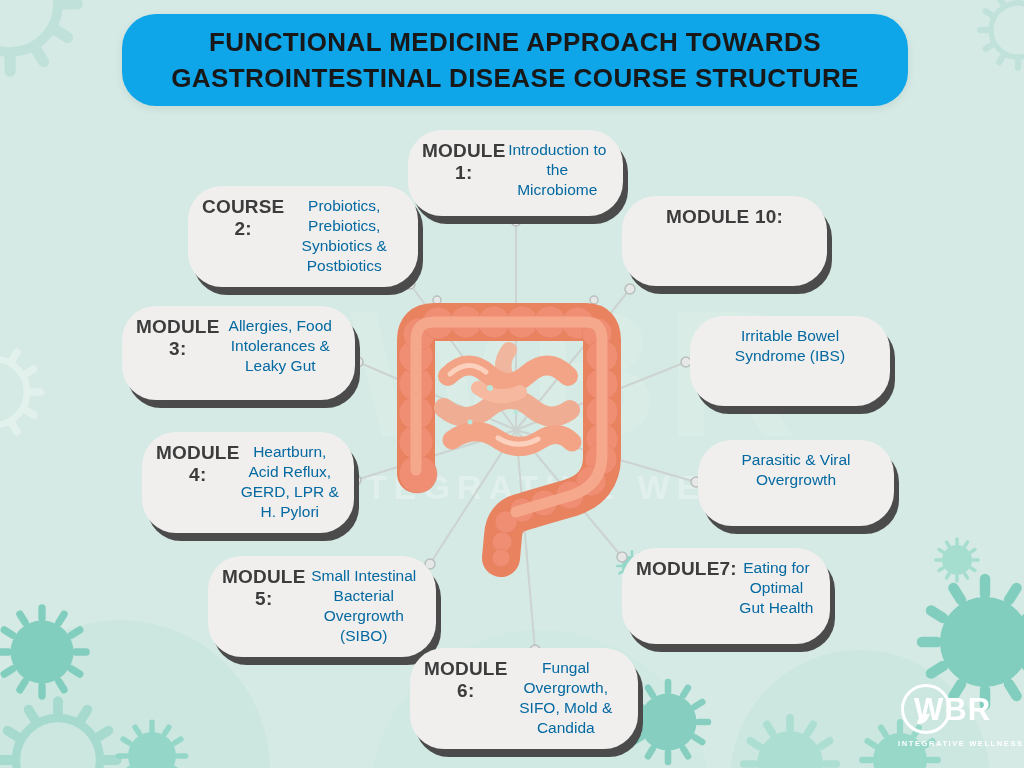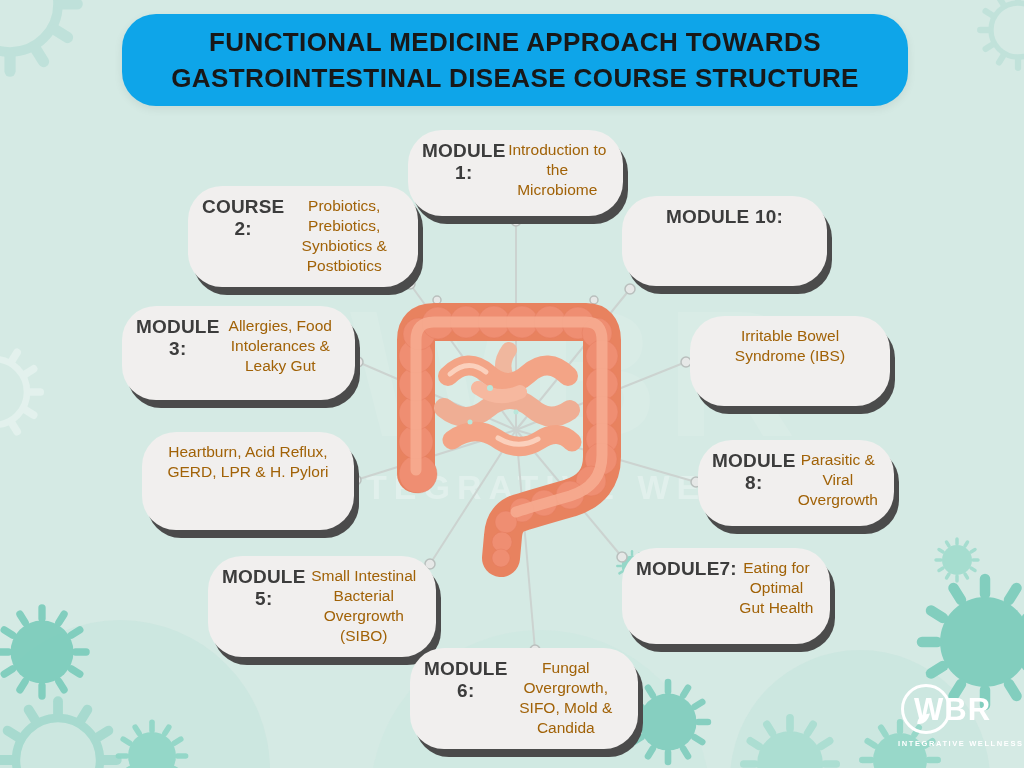--- a/index.html
+++ b/index.html
@@ -34,21 +34,21 @@
 
   
   .bubble {
     position:absolute; z-index:5; box-sizing:border-box;
     background:#f1efee; border-radius:34px;
     box-shadow:5px 8px 0 #4b4b4b;
     display:flex; flex-direction:row; justify-content:center;
     text-align:center; padding:10px 14px;
   }
   .bubble .label { font-size:19px; font-weight:bold; color:#3c3c3c; margin-bottom:3px; letter-spacing:.2px; }
-  .bubble .desc  { font-size:15.5px; color:#a16207; line-height:1.3;text-align:center; }
+  .bubble .desc  { font-size:15.5px; color:#0369a1; line-height:1.3;text-align:center; }
 
   .m1  { left:408px; top:130px; width:215px; min-height:86px; }
   .m2  { left:188px; top:186px; width:230px; min-height:94px; }
   .m3  { left:122px; top:306px; width:233px; min-height:94px; }
   .m4  { left:142px; top:432px; width:212px; min-height:98px; }
   .m5  { left:208px; top:556px; width:228px; min-height:94px; }
   .m6  { left:410px; top:648px; width:228px; min-height:96px; }
   .m7  { left:622px; top:548px; width:208px; min-height:96px; }
   .m8  { left:698px; top:440px; width:196px; min-height:86px; }
   .m9  { left:690px; top:316px; width:200px; min-height:90px; }
@@ -226,36 +226,36 @@
 </div>
 <div class="bubble m2">
   <div class="label">COURSE 2:</div>
   <div class="desc">Probiotics, Prebiotics, Synbiotics &amp; Postbiotics</div>
 </div>
 <div class="bubble m3">
   <div class="label">MODULE 3:</div>
   <div class="desc">Allergies, Food Intolerances &amp; Leaky Gut</div>
 </div>
 <div class="bubble m4">
+  <div class="label">MODULE 4:</div>
   <div class="desc">Heartburn, Acid Reflux, GERD, LPR &amp; H. Pylori</div>
 </div>
 <div class="bubble m5">
   <div class="label">MODULE 5:</div>
   <div class="desc">Small Intestinal Bacterial Overgrowth (SIBO)</div>
 </div>
 <div class="bubble m6">
   <div class="label">MODULE 6:</div>
   <div class="desc">Fungal Overgrowth, SIFO, Mold &amp; Candida</div>
 </div>
 <div class="bubble m7">
   <div class="label">MODULE7:</div>
   <div class="desc">Eating for Optimal Gut Health</div>
 </div>
 <div class="bubble m8">
-  <div class="label">MODULE 8:</div>
   <div class="desc">Parasitic &amp; Viral Overgrowth</div>
 </div>
 <div class="bubble m9">
   <div class="desc">Irritable Bowel Syndrome (IBS)</div>
 </div>
 <div class="bubble m10">
   <div class="label">MODULE 10:</div>
 </div>
 
 <div class="logo">

